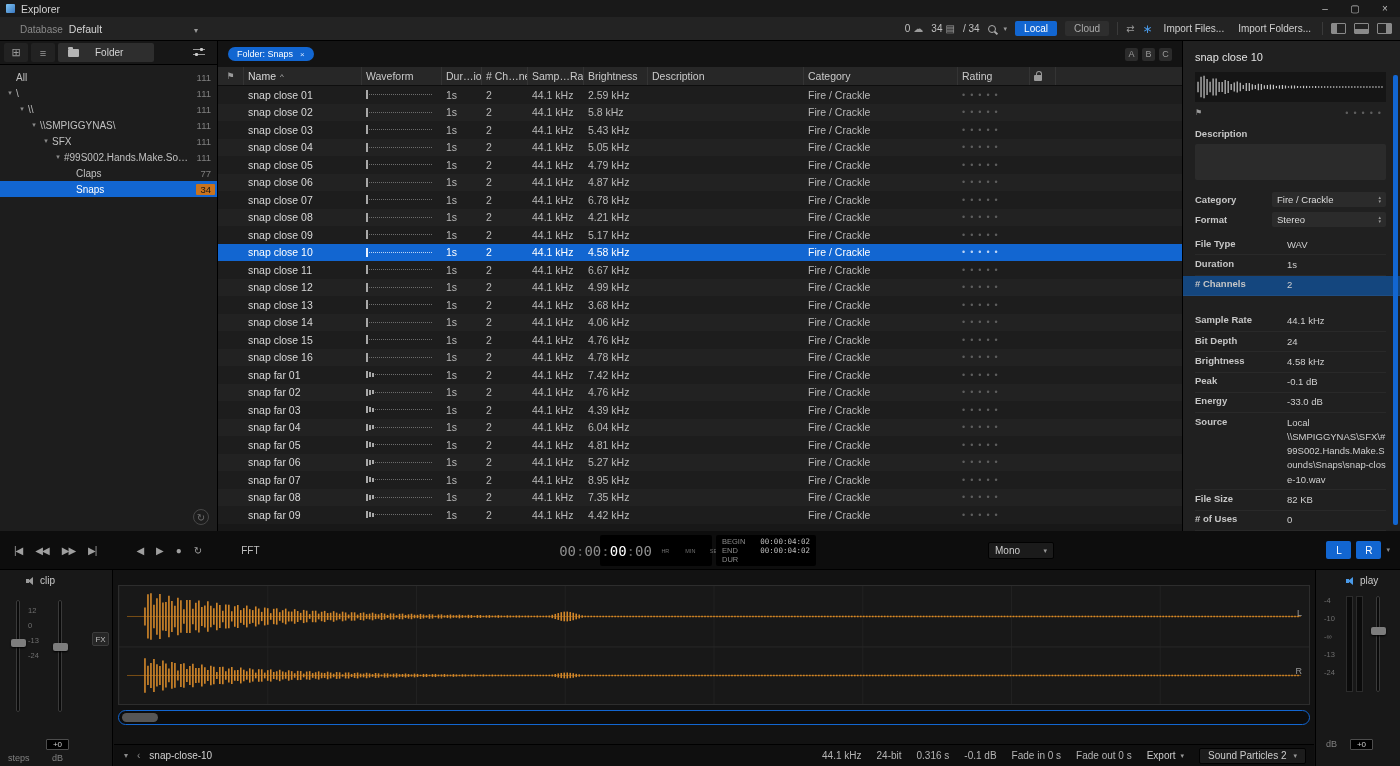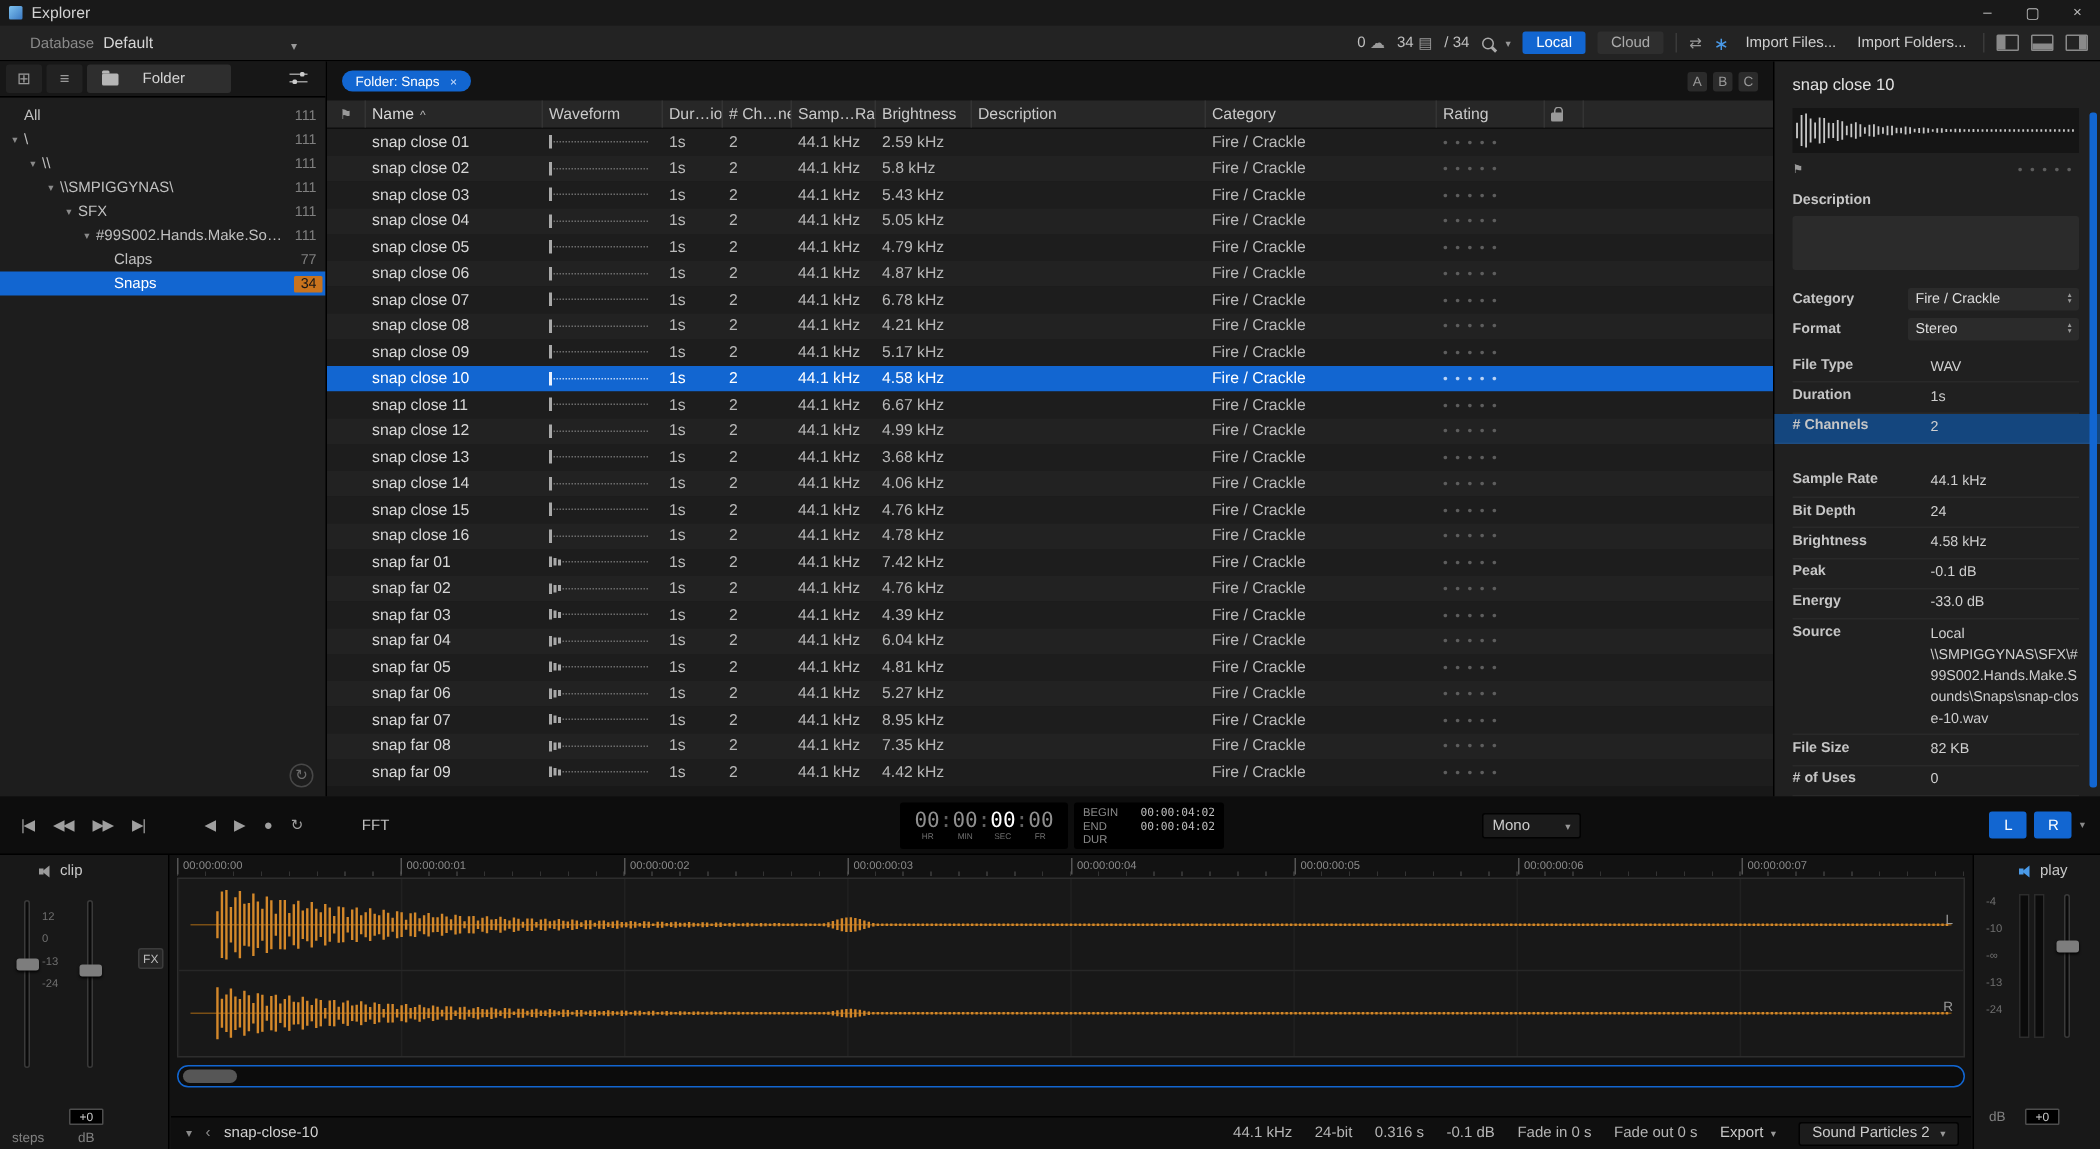--- a/index.html
+++ b/index.html
@@ -122,21 +122,21 @@
   .cb{width:10px;height:10px;background:#1266d1;border-radius:2px;color:#fff;font-size:8px;display:flex;align-items:center;justify-content:center}
   .meta-scroll{position:absolute;right:2px;top:34px;bottom:6px;width:5px;background:#1266d1;border-radius:2px}
 
   
   .transport{height:39px;background:#0d0d0d;border-bottom:1px solid #000;position:relative;flex:none}
   .tr-controls{position:absolute;left:14px;top:0;height:38px;display:flex;align-items:center;gap:13px;color:#9f9f9f}
   .tctl{font-size:10px;letter-spacing:-1px}
   .gap{width:14px}
   .fft{font-size:10px;color:#c0c0c0;letter-spacing:0}
   .time-box{position:absolute;left:600px;top:4px;width:112px;height:31px;background:#000;border-radius:2px;
-    display:flex;flex-direction:column;align-items:center;justify-content:center;gap:1px}
+    display:flex;flex-direction:row;align-items:center;justify-content:center;gap:1px}
   .digits{font-family:"DejaVu Sans Mono",monospace;font-size:14px;line-height:14px;color:#8f8f8f;display:flex}
   .digits .bright{color:#fff}
   .digits .colon{color:#5f5f5f}
   .dlabels{display:flex;font-size:5.5px;color:#6f6f6f}
   .dlabels span{width:25px;text-align:center}
   .range-box{position:absolute;left:716px;top:4px;width:100px;height:31px;background:#000;border-radius:2px;
     padding:2px 6px;display:flex;flex-direction:column;justify-content:space-between;font-size:7.5px}
   .rrow{display:flex;justify-content:space-between}
   .rrow .rl{color:#8b8b8b}
   .rrow .rv{font-family:"DejaVu Sans Mono",monospace;color:#bdbdbd}
@@ -1128,30 +1128,20 @@
       <div class="vfader" style="left:58px;top:30px;height:112px">
         <span class="vhandle" style="top:42px"></span>
       </div>
       <span class="fxbtn">FX</span>
       <span class="valbox" style="left:46px;bottom:16px">+0</span>
       <span class="strip-lab" style="left:8px;bottom:3px">steps</span>
       <span class="strip-lab" style="left:52px;bottom:3px">dB</span>
     </div>
 
     <div class="wavezone">
-      <div class="ruler">
-          <span class="tick" style="left: 0px;">00:00:00:00</span>
-          <span class="tick" style="left: 149px;">00:00:00:01</span>
-          <span class="tick" style="left: 298px;">00:00:00:02</span>
-          <span class="tick" style="left: 447px;">00:00:00:03</span>
-          <span class="tick" style="left: 596px;">00:00:00:04</span>
-          <span class="tick" style="left: 745px;">00:00:00:05</span>
-          <span class="tick" style="left: 894px;">00:00:00:06</span>
-          <span class="tick" style="left: 1043px;">00:00:00:07</span>
-        </div>
       <div class="canvas">
         <svg viewBox="0 0 1192 120" preserveAspectRatio="none">
             <line x1="0" y1="0" x2="0" y2="120" stroke="#212121"></line>
             <line x1="149" y1="0" x2="149" y2="120" stroke="#212121"></line>
             <line x1="298" y1="0" x2="298" y2="120" stroke="#212121"></line>
             <line x1="447" y1="0" x2="447" y2="120" stroke="#212121"></line>
             <line x1="596" y1="0" x2="596" y2="120" stroke="#212121"></line>
             <line x1="745" y1="0" x2="745" y2="120" stroke="#212121"></line>
             <line x1="894" y1="0" x2="894" y2="120" stroke="#212121"></line>
             <line x1="1043" y1="0" x2="1043" y2="120" stroke="#212121"></line>

